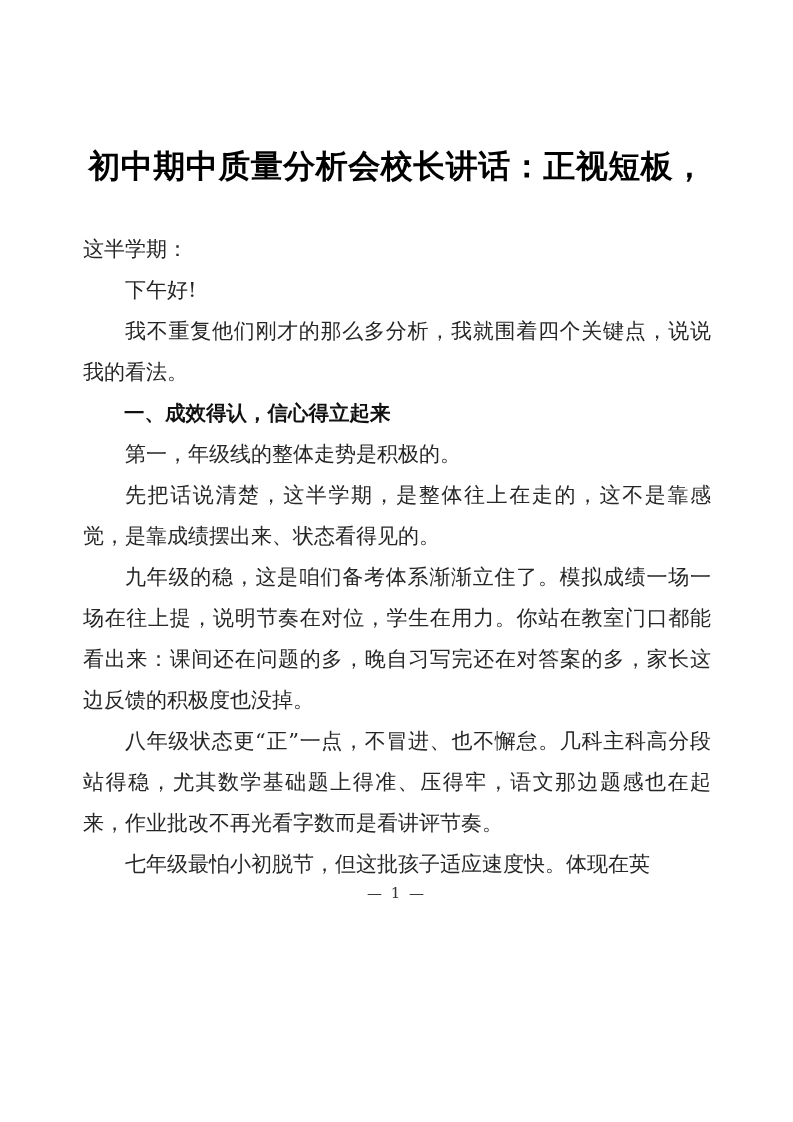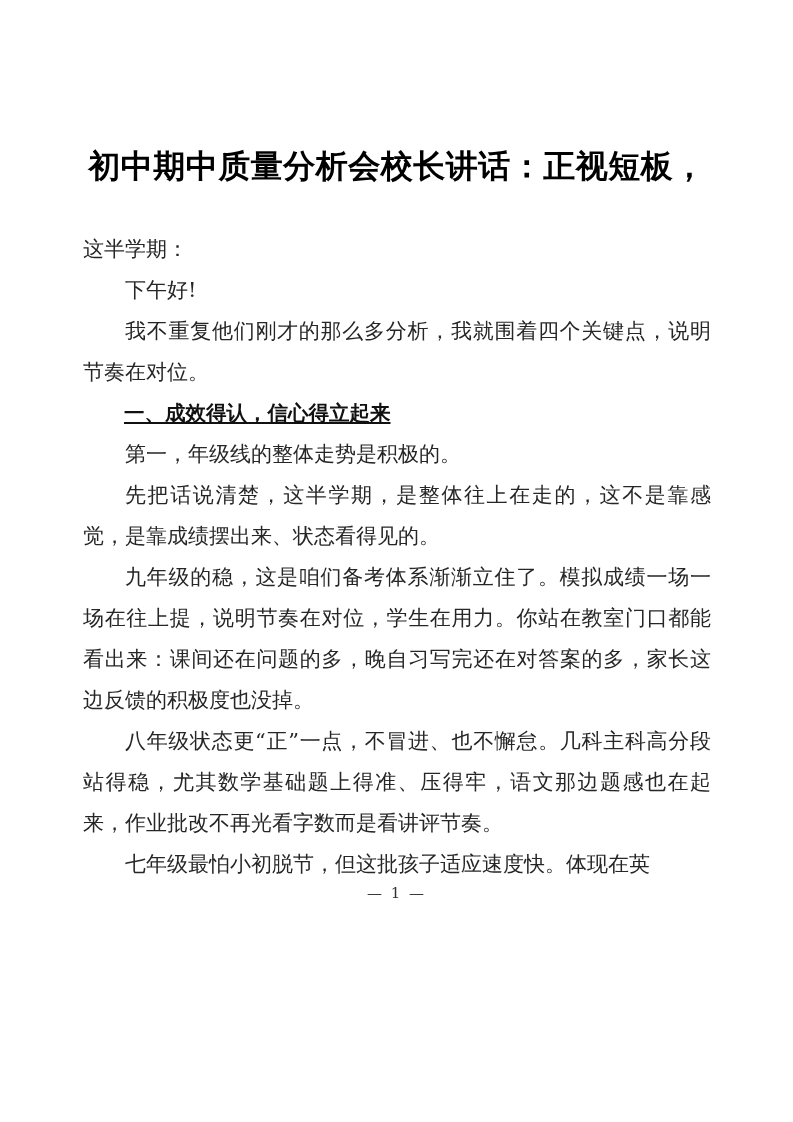--- a/index.html
+++ b/index.html
@@ -40,21 +40,20 @@
     word-break: break-all;
   }
   .para.indent {
     text-indent: 2em;
   }
   .para.heading {
     font-weight: bold;
     color: #111111;
     font-family: "DejaVu Sans", "Liberation Sans", sans-serif;
     font-size: 20.5px;
-    text-decoration: underline;
   }
   .footer {
     position: absolute;
     left: 0;
     right: 0;
     bottom: 62px;
     text-align: center;
     font-size: 15px;
     color: #333333;
     letter-spacing: 2px;
@@ -67,21 +66,21 @@
 <div class="page">
   <div class="content">
 
     <div class="doc-title">
       <div>初中期中质量分析会校长讲话：正视短板，</div>
     </div>
 
     <div class="body-text">
       <p class="para">这半学期：</p>
       <p class="para indent">下午好!</p>
-      <p class="para indent">我不重复他们刚才的那么多分析，我就围着四个关键点，说明节奏在对位。</p>
+      <p class="para indent">我不重复他们刚才的那么多分析，我就围着四个关键点，说说我的看法。</p>
       <p class="para indent heading">一、成效得认，信心得立起来</p>
       <p class="para indent">第一，年级线的整体走势是积极的。</p>
       <p class="para indent">先把话说清楚，这半学期，是整体往上在走的，这不是靠感觉，是靠成绩摆出来、状态看得见的。</p>
       <p class="para indent">九年级的稳，这是咱们备考体系渐渐立住了。模拟成绩一场一场在往上提，说明节奏在对位，学生在用力。你站在教室门口都能看出来：课间还在问题的多，晚自习写完还在对答案的多，家长这边反馈的积极度也没掉。</p>
       <p class="para indent">八年级状态更“正”一点，不冒进、也不懈怠。几科主科高分段站得稳，尤其数学基础题上得准、压得牢，语文那边题感也在起来，作业批改不再光看字数而是看讲评节奏。</p>
       <p class="para indent">七年级最怕小初脱节，但这批孩子适应速度快。体现在英</p>
     </div>
   </div>
 
   <div class="footer">— 1 —</div>

